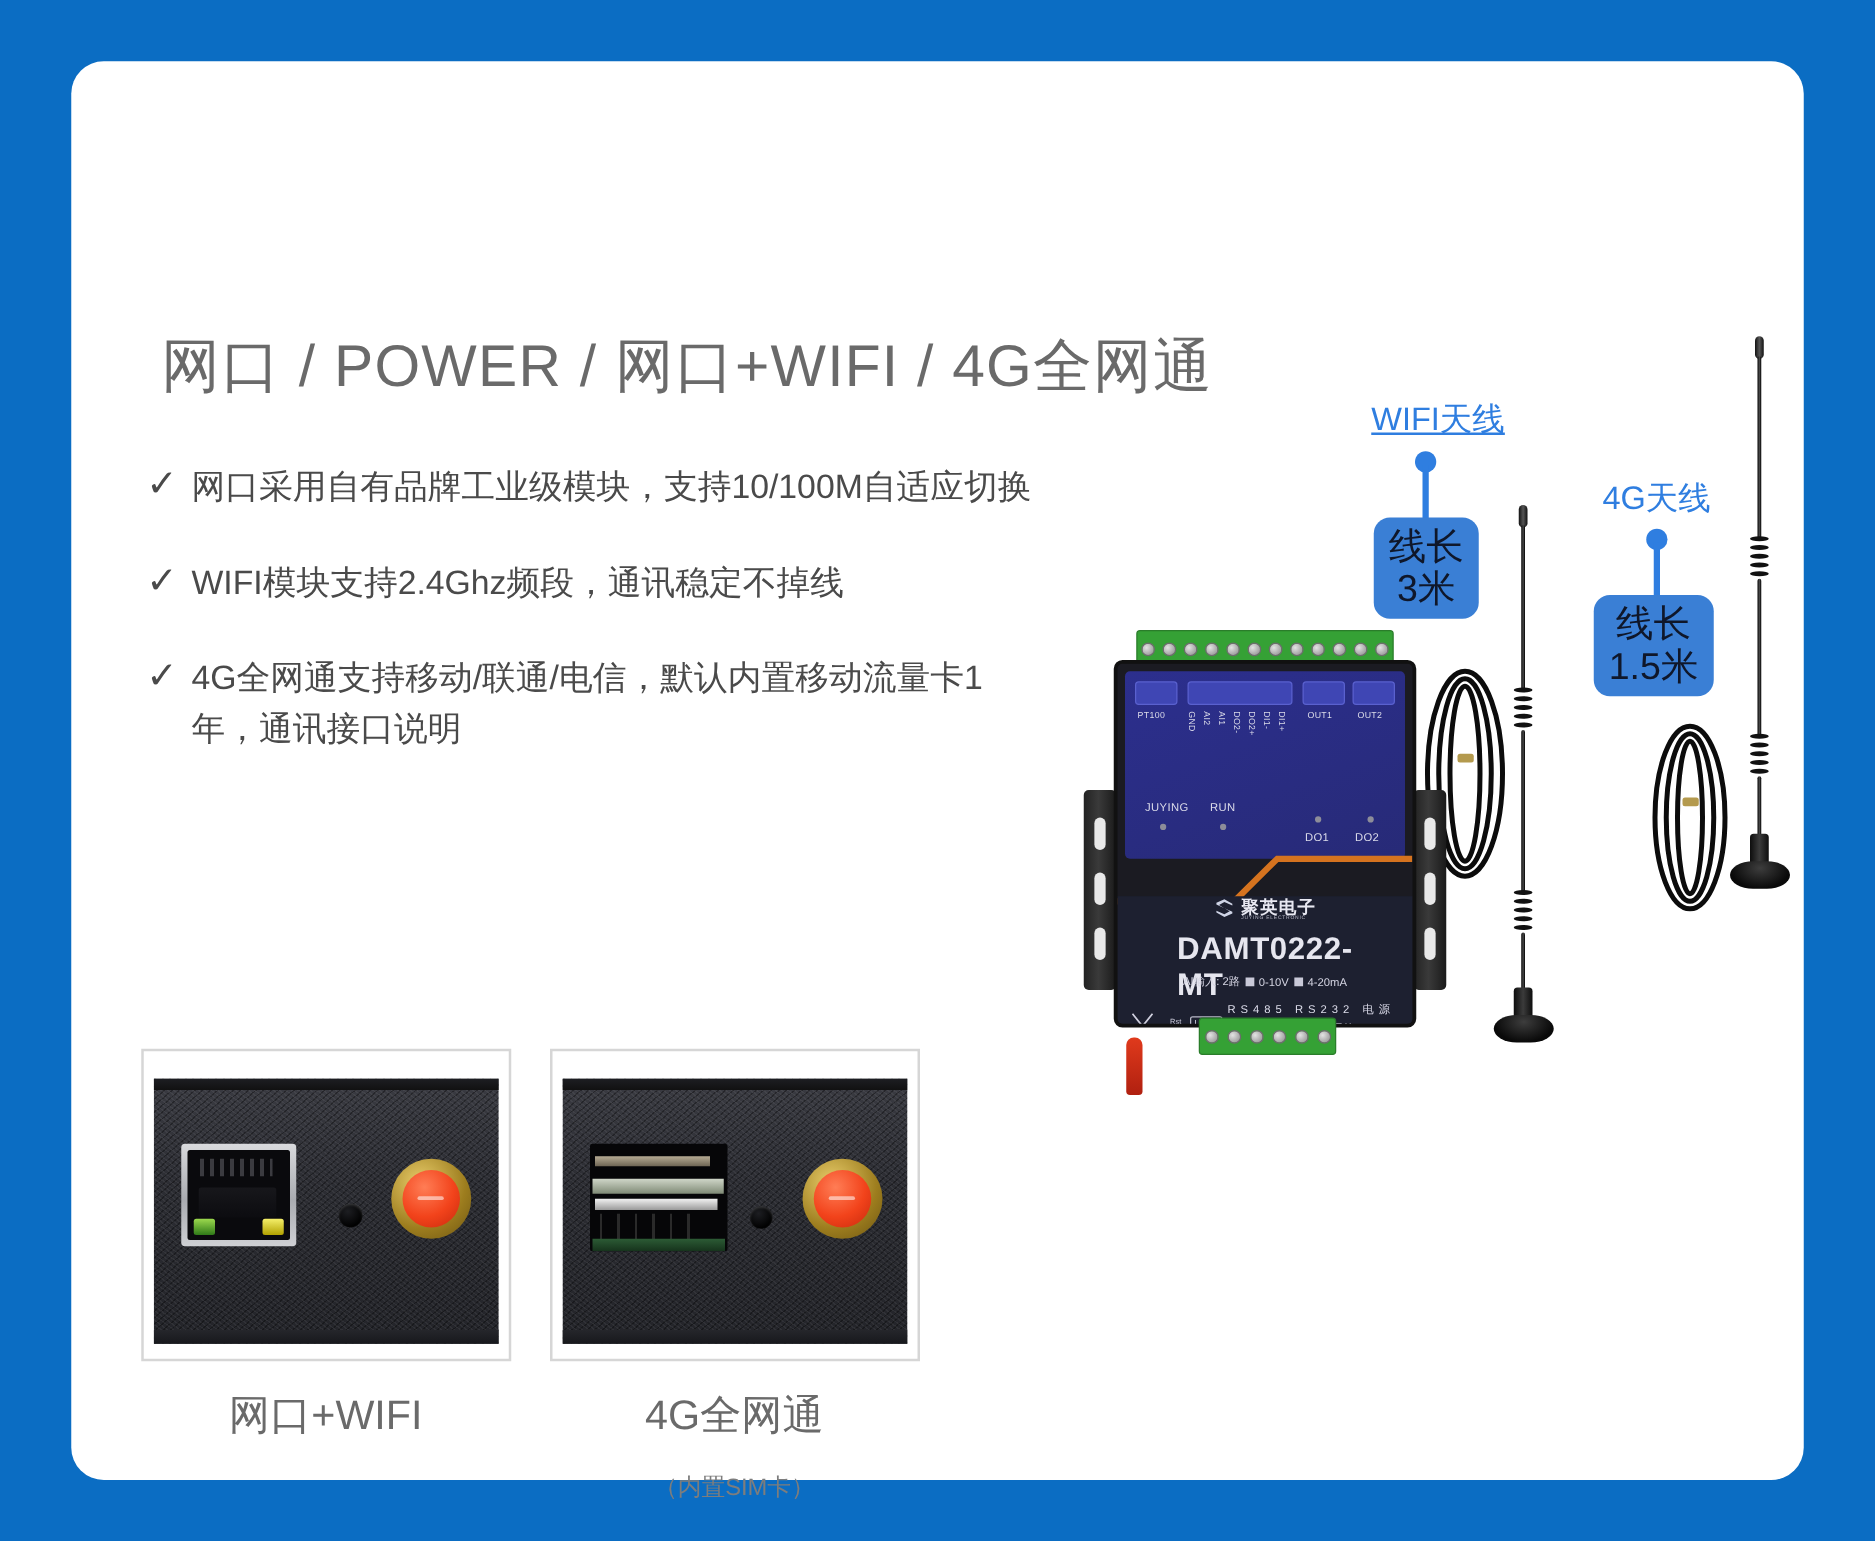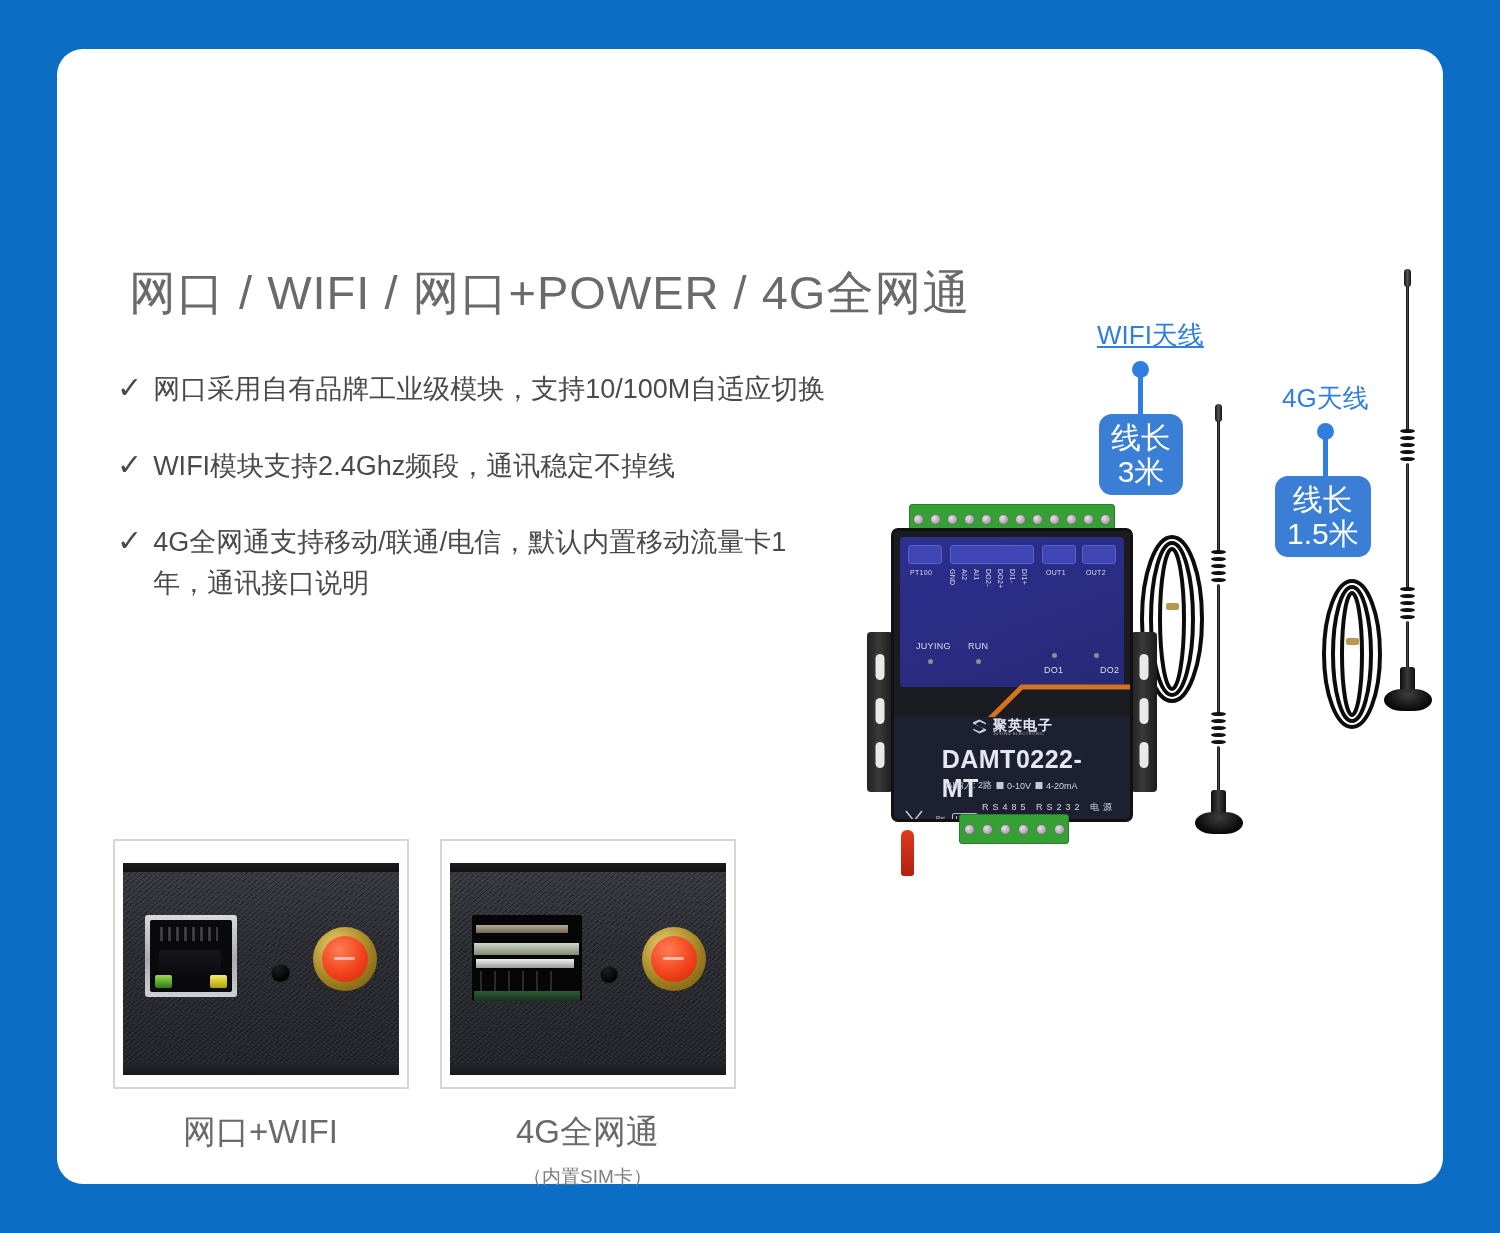--- a/index.html
+++ b/index.html
@@ -148,21 +148,21 @@
                background: linear-gradient(90deg,#0d0d0d,#3b3b3b,#0d0d0d); }
   .cable-loop { position: absolute; }
   .cable-loop svg { display: block; }
 
   
   .callout-title { position: absolute; color: #2f7ee0; font-size: 26px; white-space: nowrap; }
   .callout-dot { position: absolute; width: 17px; height: 17px; border-radius: 50%; background: #2f7ee0; }
   .callout-stem { position: absolute; width: 5px; background: #2f7ee0; }
   .badge {
     position: absolute; background: #3a7fd5; border-radius: 13px;
-    color: #ffffff; text-align: center; padding: 7px 12px;
+    color: #0f172a; text-align: center; padding: 7px 12px;
     font-size: 30px; line-height: 1.12; white-space: nowrap;
   }
 
   
   .strip { position: absolute; left: 40px; top: 790px; width: 1310px; display: flex; gap: 0; }
   .cell { width: 327px; display: flex; flex-direction: column; align-items: center; }
   .pframe {
     width: 296px; height: 250px; border: 2px solid #d6d6d6; background: #fff;
     padding: 8px; position: relative;
   }
@@ -234,29 +234,29 @@
   .bracket {
     position: absolute; right: -2px; bottom: 18px; width: 44px; height: 32px;
     background: linear-gradient(180deg,#3f5b50,#22332c); border-radius: 3px;
   }
   .bracket i { position: absolute; left: 8px; top: 12px; width: 28px; height: 7px;
                border-radius: 4px; background: #0c1410; }
   .sidewall { position: absolute; right: 56px; top: 0; width: 11px; height: 100%;
               background: linear-gradient(90deg,#15161a,#3a3b41); }
 
   .cap { margin-top: 21px; font-size: 33px; color: #6a6a6a; text-align: center; }
-  .cap-sub { margin-top: 9px; font-size: 19px; color: #7d7d7d; text-align: center; }
+  .cap-sub { margin-top: 22px; font-size: 19px; color: #7d7d7d; text-align: center; }
 </style>
 </head>
 <body>
 
 <div class="frame">
 
 
-  <div class="subtitle">网口 / WIFI / 网口+POWER / 4G全网通</div>
+  <div class="subtitle">网口 / POWER / 网口+WIFI / 4G全网通</div>
 
   <div class="bullets">
     <div class="bullet">
       <span class="check">✓</span>
       <span class="btext">网口采用自有品牌工业级模块，支持10/100M自适应切换</span>
     </div>
     <div class="bullet">
       <span class="check">✓</span>
       <span class="btext">WIFI模块支持2.4Ghz频段，通讯稳定不掉线</span>
     </div>
@@ -394,21 +394,21 @@
           <div class="lbl lbl-v" style="left:116px; top:32px;">DI1-</div>
           <div class="lbl lbl-v" style="left:128px; top:32px;">DI1+</div>
           <div class="lbl" style="left:146px; top:32px;">OUT1</div>
           <div class="lbl" style="left:186px; top:32px;">OUT2</div>
 
           <div class="lbl" style="left:16px; top:104px; font-size:9px;">JUYING</div>
           <div class="lbl" style="left:68px; top:104px; font-size:9px;">RUN</div>
           <div class="led" style="left:28px; top:122px;"></div>
           <div class="led" style="left:76px; top:122px;"></div>
           <div class="lbl" style="left:144px; top:128px; font-size:9px;">DO1</div>
-          <div class="lbl" style="left:200px; top:128px; font-size:9px;">DO2</div>
+          <div class="lbl" style="left:184px; top:128px; font-size:9px;">DO2</div>
           <div class="led" style="left:152px; top:116px;"></div>
           <div class="led" style="left:194px; top:116px;"></div>
         </div>
 
         <div class="orange-stripe">
           <svg viewBox="0 0 240 46" preserveAspectRatio="none">
             <path d="M0 40 L95 40 L130 6 L240 6" stroke="#d5731f" stroke-width="5" fill="none"></path>
           </svg>
         </div>
 

